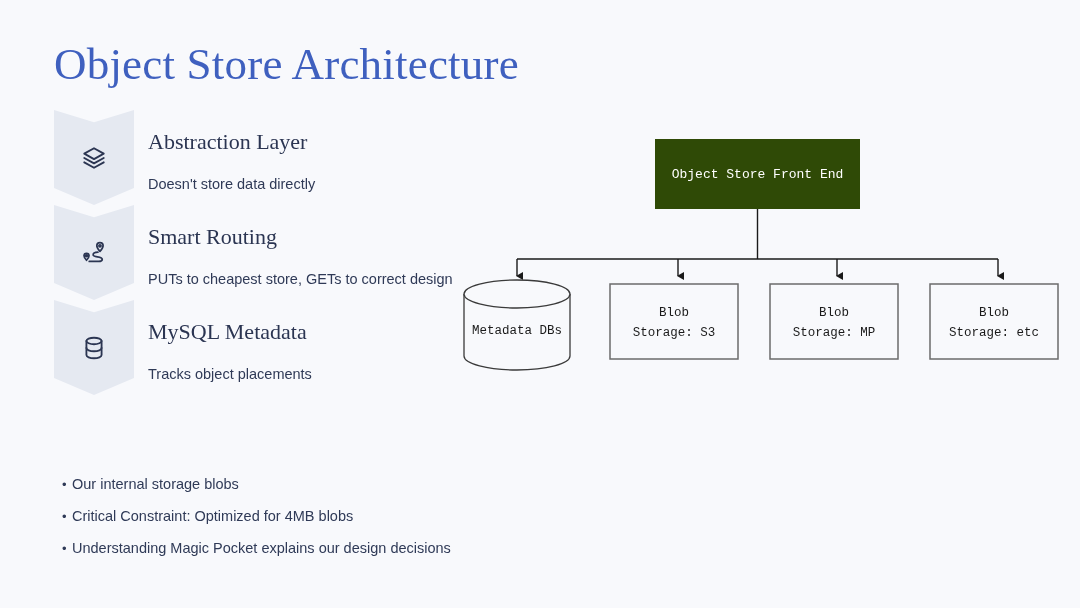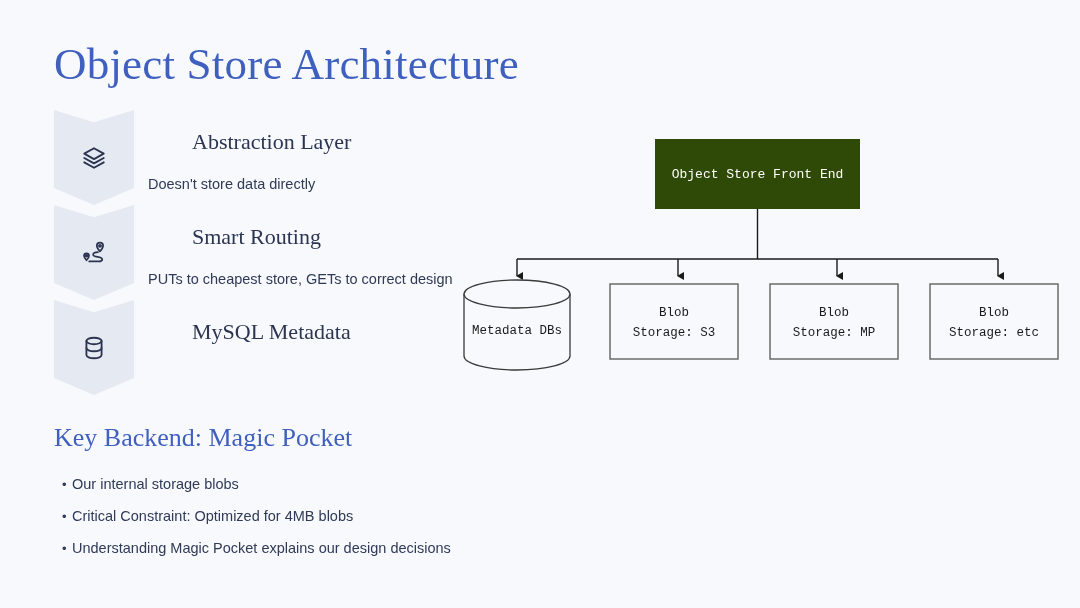--- a/index.html
+++ b/index.html
@@ -66,21 +66,20 @@
     position: absolute;
     left: 94px;
     top: 18px;
   }
   .feature-title {
     font-family: "Liberation Serif", serif;
     font-size: 22px;
     line-height: 28px;
     color: #2b3552;
     white-space: nowrap;
-    margin-left: 44px;
   }
   .feature-sub {
     margin-top: 18px;
     font-family: "Liberation Sans", sans-serif;
     font-size: 14.5px;
     line-height: 20px;
     color: #2f3a57;
     white-space: nowrap;
   }
 
@@ -181,26 +180,26 @@
         <span>
           <svg viewBox="0 0 24 24" fill="none" stroke="#2b3552" stroke-width="1.7" stroke-linecap="round" stroke-linejoin="round">
             <ellipse cx="12" cy="5.5" rx="7" ry="3"></ellipse>
             <path d="M5 5.5v13c0 1.7 3.1 3 7 3s7-1.3 7-3v-13"></path>
             <path d="M5 12c0 1.7 3.1 3 7 3s7-1.3 7-3"></path>
           </svg>
         </span>
       </div>
       <div class="feature-text">
         <div class="feature-title">MySQL Metadata</div>
+        <div class="feature-sub">Tracks object placements</div>
       </div>
     </div>
 
   </div>
 
-  <div class="section-title">Key Backend: Magic Pocket</div>
 
   <div class="bullets">
     <div class="bullet">
       <span class="bullet-dot">•</span>
       <span>Our internal storage blobs</span>
     </div>
     <div class="bullet">
       <span class="bullet-dot">•</span>
       <span>Critical Constraint: Optimized for 4MB blobs</span>
     </div>

